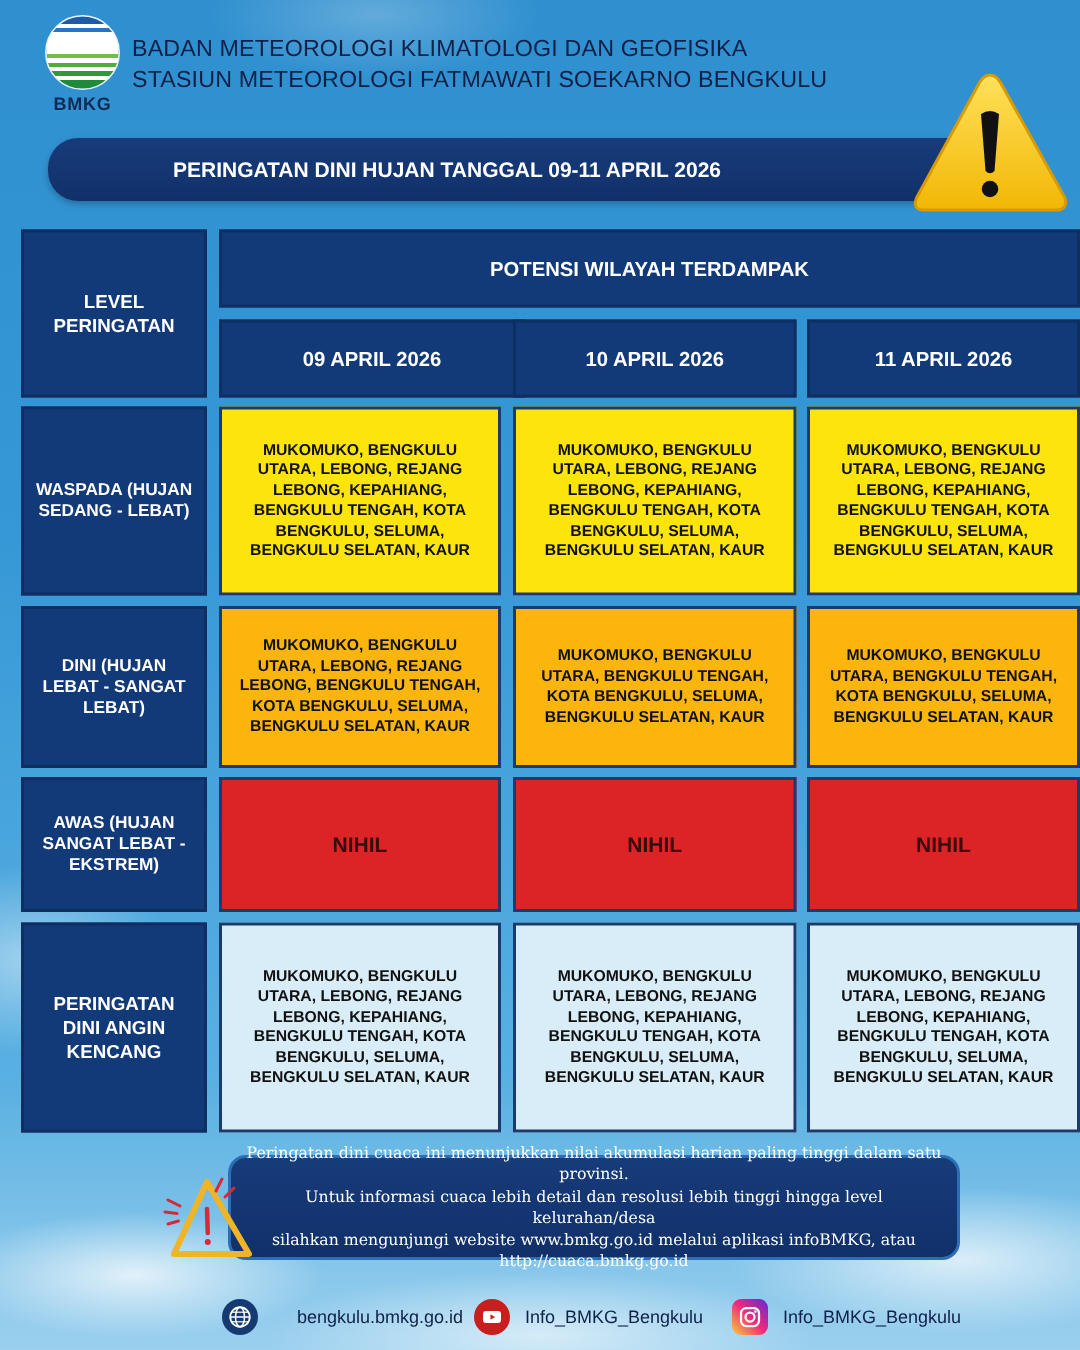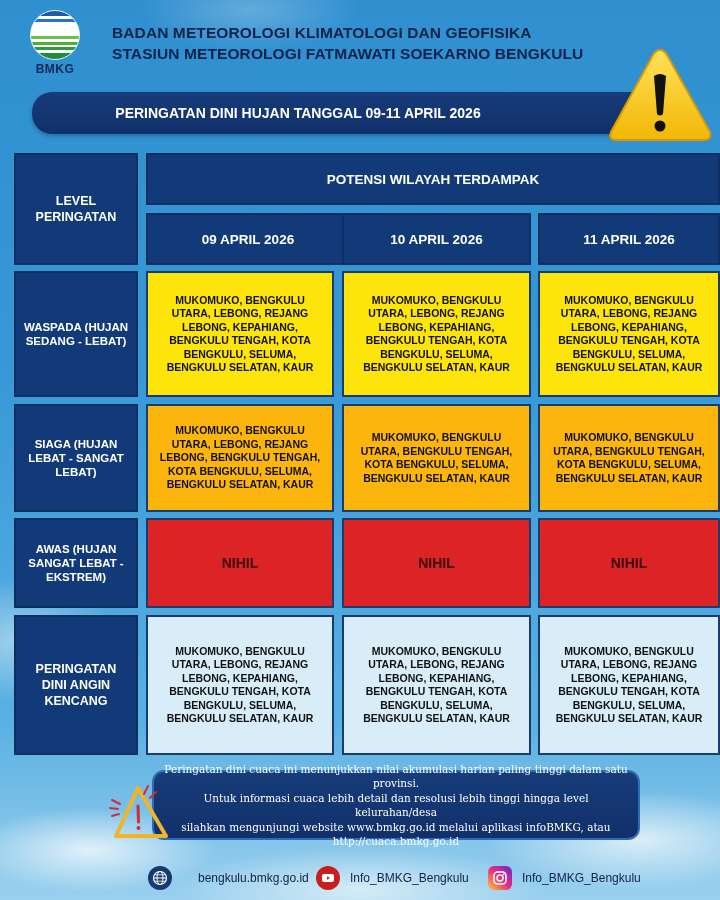--- a/index.html
+++ b/index.html
@@ -24,21 +24,21 @@
     background: linear-gradient(180deg,
       #1e5aa8 0%, #1e5aa8 10%, #ffffff 10%, #ffffff 16%, #2a73c4 16%, #2a73c4 22%,
       #ffffff 22%, #ffffff 52%, #6cc04a 52%, #6cc04a 58%, #ffffff 58%, #ffffff 64%,
       #4fae3a 64%, #4fae3a 70%, #ffffff 70%, #ffffff 76%, #2f9a3a 76%, #2f9a3a 82%,
       #ffffff 82%, #ffffff 88%, #1f8a3a 88%);
     border: 1px solid #e8f2fa;
   }
   .logo-text { position: absolute; left: 0; top: 54px; width: 58px; text-align: center;
     font-weight: bold; font-size: 12px; color: #0f2a55; letter-spacing: 0.5px; }
 
-  .org-line { left: 112px; font-weight: bold; font-size: 15.5px; color: #0f2148; letter-spacing: 0.1px; white-space: nowrap; }
+  .org-line { left: 88px; font-weight: normal; font-size: 15.5px; color: #0f2148; letter-spacing: 0.1px; white-space: nowrap; }
   .org1 { top: 24px; }
   .org2 { top: 45px; }
 
   .title-bar {
     left: 32px; top: 92px; width: 612px; height: 42px; border-radius: 20px 0 0 20px;
     background: linear-gradient(180deg, #173c7a 0%, #11306a 100%);
     box-shadow: 0 2px 4px rgba(0,0,0,0.25);
     display: flex; align-items: center; justify-content: center; padding-right: 100px; padding-left: 20px;
   }
   .title-bar span { color: #ffffff; font-weight: bold; font-size: 14px; white-space: nowrap; }
@@ -127,21 +127,21 @@
   <span class="region">MUKOMUKO, BENGKULU UTARA, LEBONG, REJANG LEBONG, KEPAHIANG, BENGKULU TENGAH, KOTA BENGKULU, SELUMA, BENGKULU SELATAN, KAUR</span>
 </div>
 <div class="cell yellow" style="left:342px; top:271px; width:189px; height:126px;">
   <span class="region">MUKOMUKO, BENGKULU UTARA, LEBONG, REJANG LEBONG, KEPAHIANG, BENGKULU TENGAH, KOTA BENGKULU, SELUMA, BENGKULU SELATAN, KAUR</span>
 </div>
 <div class="cell yellow" style="left:538px; top:271px; width:182px; height:126px;">
   <span class="region">MUKOMUKO, BENGKULU UTARA, LEBONG, REJANG LEBONG, KEPAHIANG, BENGKULU TENGAH, KOTA BENGKULU, SELUMA, BENGKULU SELATAN, KAUR</span>
 </div>
 
 <div class="cell navy" style="left:14px; top:404px; width:124px; height:108px;">
-  <span class="lvl">SIAGA (HUJAN LEBAT - SANGAT LEBAT)</span>
+  <span class="lvl">DINI (HUJAN LEBAT - SANGAT LEBAT)</span>
 </div>
 <div class="cell orange" style="left:146px; top:404px; width:188px; height:108px;">
   <span class="region">MUKOMUKO, BENGKULU UTARA, LEBONG, REJANG LEBONG,  BENGKULU TENGAH, KOTA BENGKULU, SELUMA, BENGKULU SELATAN, KAUR</span>
 </div>
 <div class="cell orange" style="left:342px; top:404px; width:189px; height:108px;">
   <span class="region">MUKOMUKO, BENGKULU UTARA, BENGKULU TENGAH, KOTA BENGKULU, SELUMA, BENGKULU SELATAN, KAUR</span>
 </div>
 <div class="cell orange" style="left:538px; top:404px; width:182px; height:108px;">
   <span class="region">MUKOMUKO, BENGKULU UTARA, BENGKULU TENGAH, KOTA BENGKULU, SELUMA, BENGKULU SELATAN, KAUR</span>
 </div>

